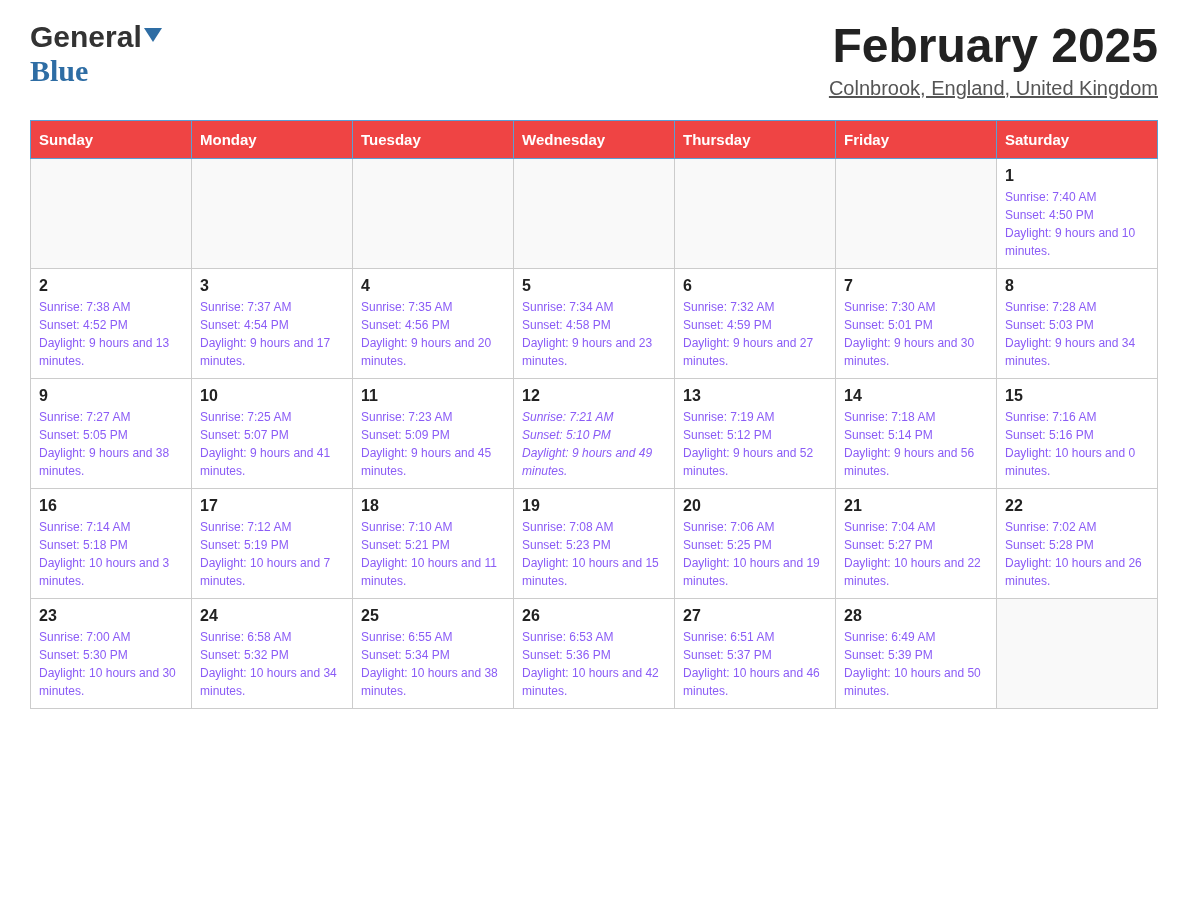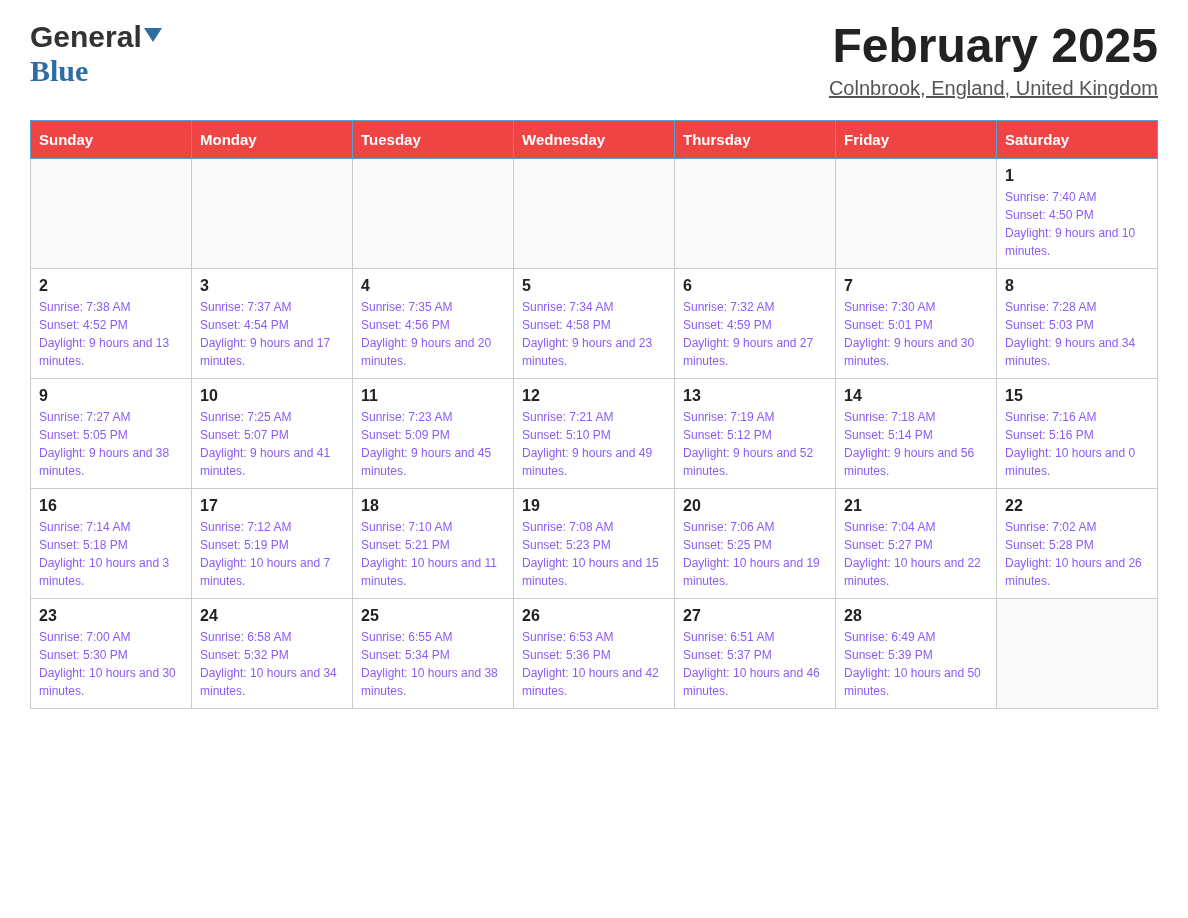--- a/index.html
+++ b/index.html
@@ -205,21 +205,21 @@
 Daylight: 9 hours and 41 minutes.</div>
         </td>
         <td>
           <span class="day-number">11</span>
           <div class="day-info" style="white-space: pre-line;">Sunrise: 7:23 AM
 Sunset: 5:09 PM
 Daylight: 9 hours and 45 minutes.</div>
         </td>
         <td>
           <span class="day-number">12</span>
-          <div class="day-info" style="white-space: pre-line;">Sunrise: 7:21 AM
+          <div class="day-info" style="white-space: pre-line; font-style: italic;">Sunrise: 7:21 AM
 Sunset: 5:10 PM
 Daylight: 9 hours and 49 minutes.</div>
         </td>
         <td>
           <span class="day-number">13</span>
           <div class="day-info" style="white-space: pre-line;">Sunrise: 7:19 AM
 Sunset: 5:12 PM
 Daylight: 9 hours and 52 minutes.</div>
         </td>
         <td>

